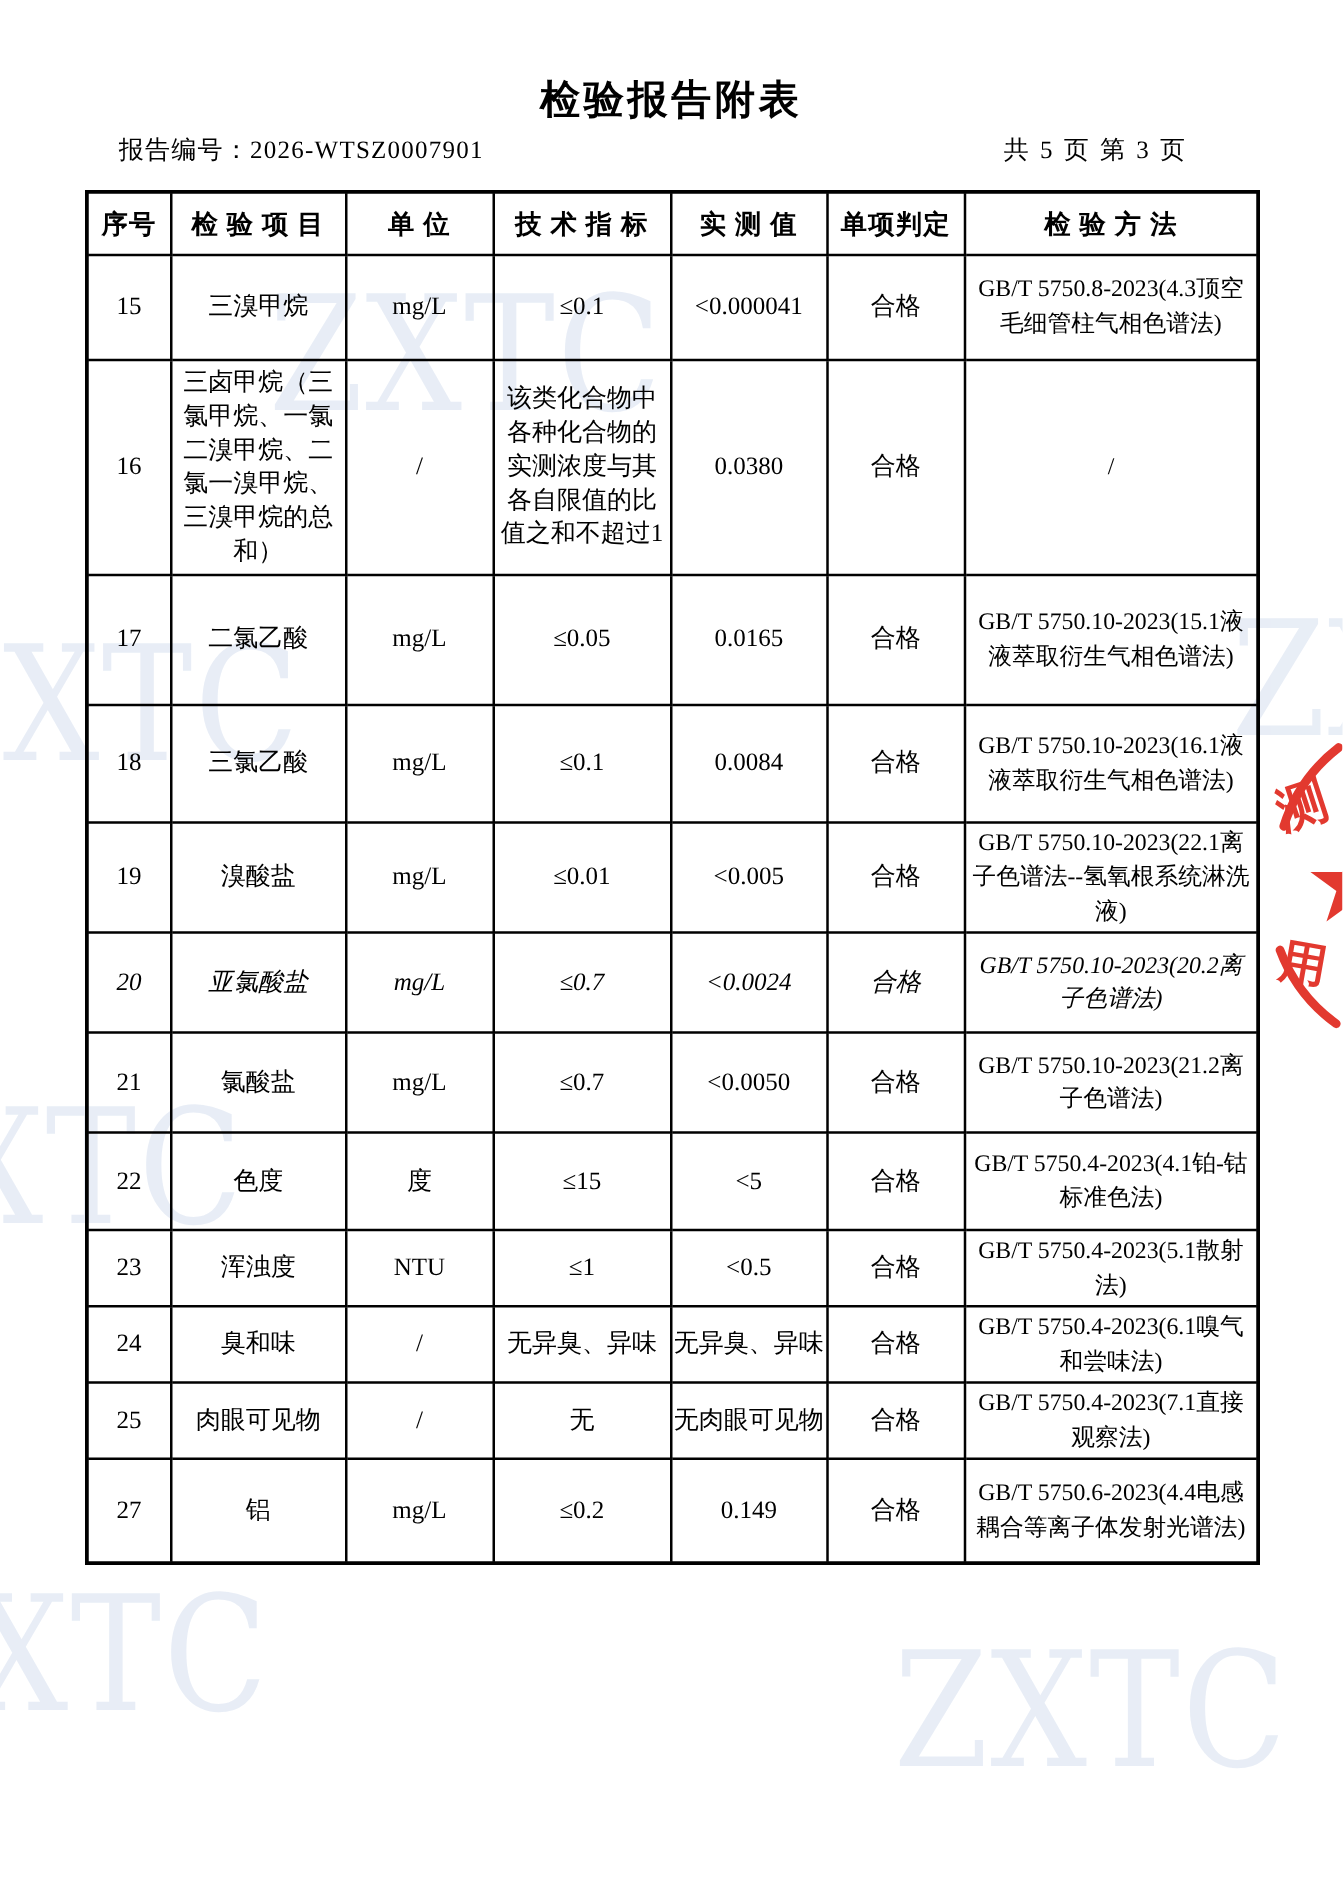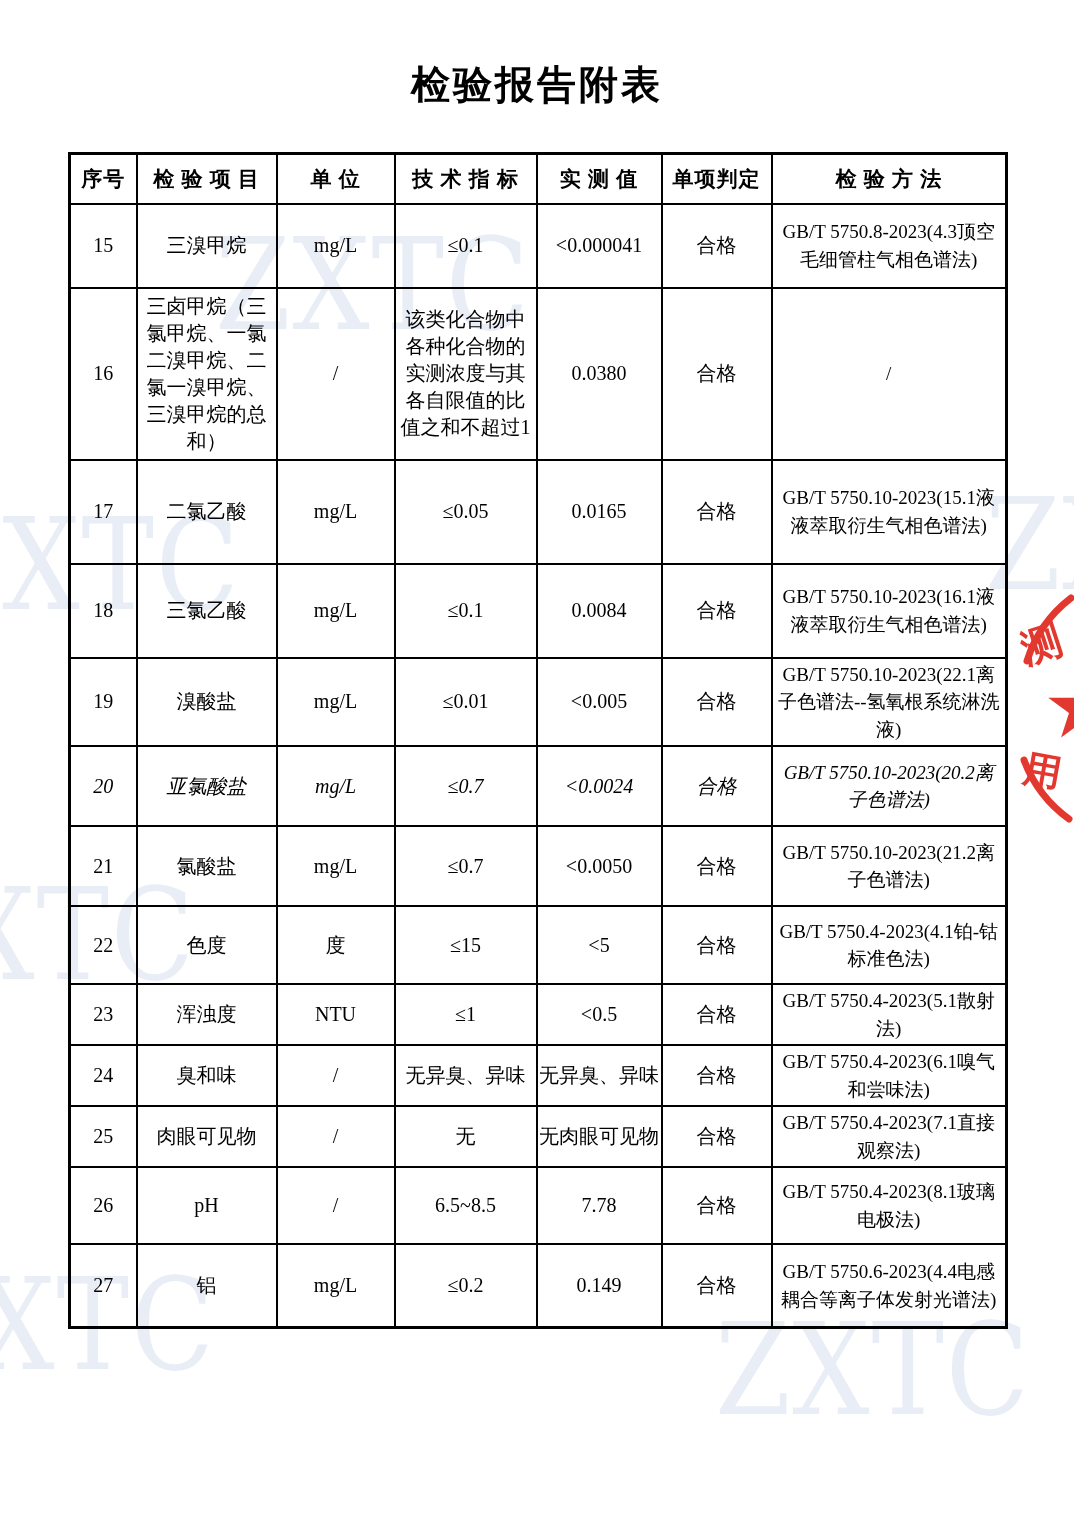--- a/index.html
+++ b/index.html
@@ -3,21 +3,21 @@
 <meta charset="utf-8">
 <style>
   html,body{margin:0;padding:0;}
   body{width:1074px;height:1520px;background:#ffffff;overflow:hidden;position:relative;
        font-family:"Liberation Serif","DejaVu Serif",serif;color:#000;}
   .page{position:absolute;inset:0;}
   .wm{position:absolute;font-family:"DejaVu Serif",serif;font-size:128px;letter-spacing:2px;
       opacity:0.32;transform:scaleX(0.85);transform-origin:left top;white-space:nowrap;
       z-index:0;pointer-events:none;font-weight:normal;}
   .title{position:absolute;top:58px;left:0;width:100%;text-align:center;margin:0;
-         font-size:39px;font-weight:bold;letter-spacing:3px;z-index:2;}
+         font-size:32px;font-weight:bold;letter-spacing:3px;z-index:2;}
   .meta{position:absolute;top:106px;left:95px;right:124px;font-size:20px;z-index:2;}
   .report-no{float:left;letter-spacing:1px;}
   .page-info{float:right;letter-spacing:2px;}
   table{position:absolute;left:68px;top:152px;border-collapse:collapse;table-layout:fixed;
         width:937px;z-index:1;background:transparent;padding-left:32px;}
   th,td{border:2px solid #000;text-align:center;vertical-align:middle;
         font-size:20px;padding:2px 2px;line-height:1.35;overflow:hidden;}
   table{border:3px solid #000;}
   thead tr{height:50px;}
   th{font-weight:bold;font-size:21px;letter-spacing:1px;padding:0;}
@@ -36,20 +36,24 @@
       <div class="wm" style="left: 215px; top: 210px; color: rgb(185, 201, 228);">ZXTC</div>
       <div class="wm" style="left: -75px; top: 490px; color: rgb(185, 201, 228);">ZXTC</div>
       <div class="wm" style="left: 985px; top: 470px; color: rgb(185, 201, 228);">ZXTC</div>
       <div class="wm" style="left: -120px; top: 860px; color: rgb(185, 201, 228);">ZXTC</div>
       <div class="wm" style="left: -100px; top: 1250px; color: rgb(185, 201, 228);">ZXTC</div>
       <div class="wm" style="left: 715px; top: 1295px; color: rgb(185, 201, 228);">ZXTC</div>
     </div>
 
   <h1 class="title">检验报告附表</h1>
 
+  <div class="meta">
+    <span class="report-no"><span>报告编号：</span><span>2026-WTSZ0007901</span></span>
+    <span class="page-info">共 5 页  第 3 页</span>
+  </div>
 
   <table>
     <colgroup>
       <col style="width:67px">
         <col style="width:140px">
         <col style="width:118px">
       <col style="width:142px">
         <col style="width:125px">
         <col style="width:110px">
       <col style="width:235px">
@@ -158,29 +162,20 @@
         </tr>
         <tr style="height: 60px;">
           <td class="c-no">25</td>
           <td class="c-item">肉眼可见物</td>
           <td class="c-unit">/</td>
           <td class="c-limit">无</td>
           <td class="c-result">无肉眼可见物</td>
           <td class="c-judgment">合格</td>
           <td class="c-method">GB/T 5750.4-2023(7.1直接观察法)</td>
         </tr>
-        <tr style="height: 77px;">
-          <td class="c-no">26</td>
-          <td class="c-item">pH</td>
-          <td class="c-unit">/</td>
-          <td class="c-limit">6.5~8.5</td>
-          <td class="c-result">7.78</td>
-          <td class="c-judgment">合格</td>
-          <td class="c-method">GB/T 5750.4-2023(8.1玻璃电极法)</td>
-        </tr>
         <tr style="height: 83px;">
           <td class="c-no">27</td>
           <td class="c-item">铝</td>
           <td class="c-unit">mg/L</td>
           <td class="c-limit">≤0.2</td>
           <td class="c-result">0.149</td>
           <td class="c-judgment">合格</td>
           <td class="c-method">GB/T 5750.6-2023(4.4电感耦合等离子体发射光谱法)</td>
         </tr>
       </tbody>

